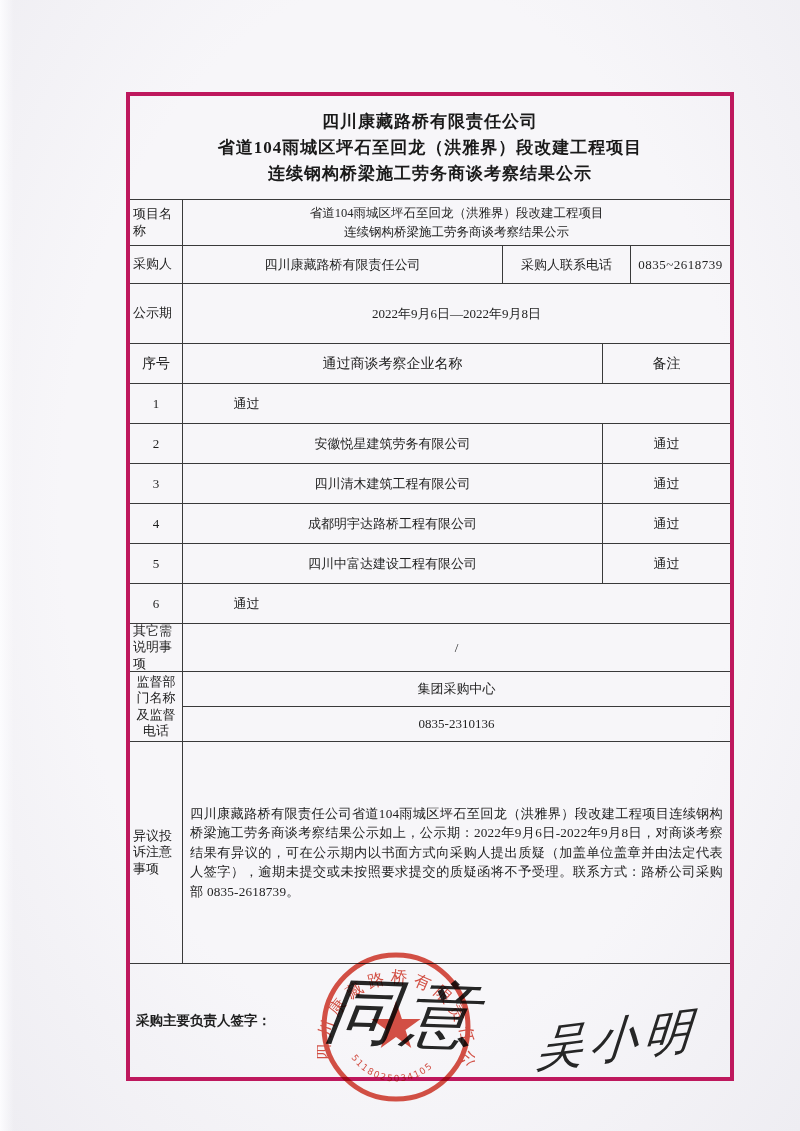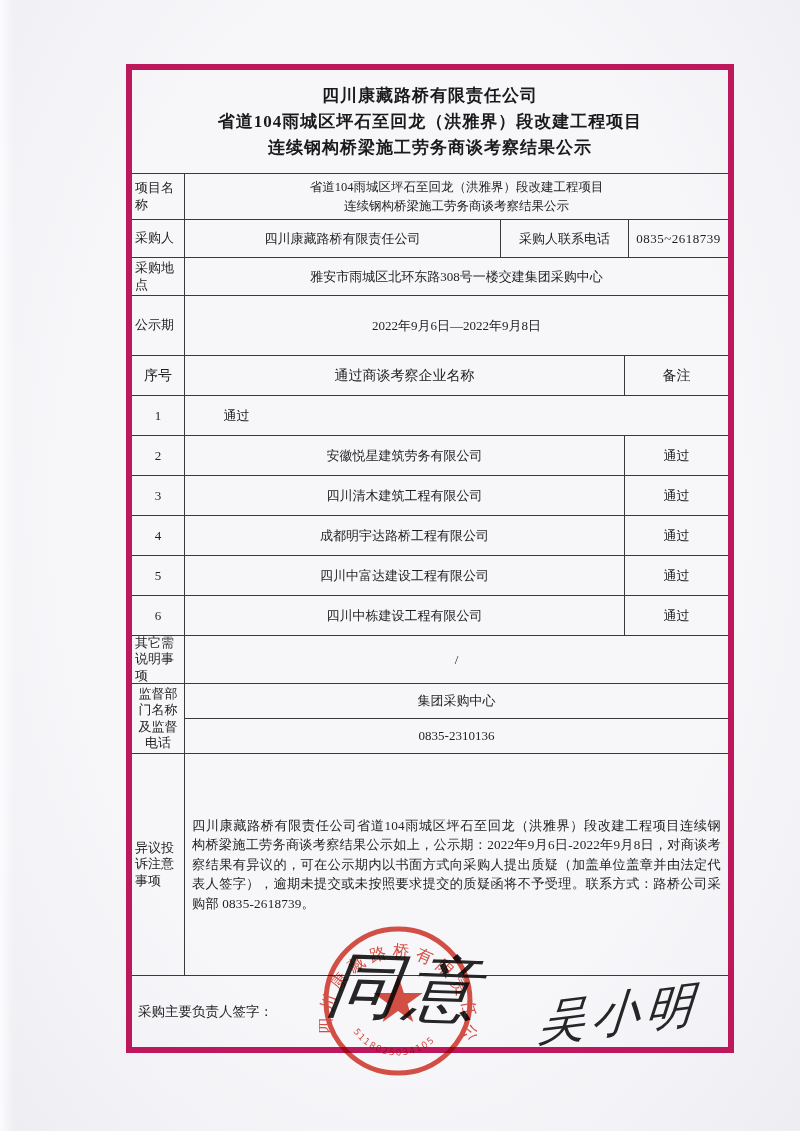--- a/index.html
+++ b/index.html
@@ -6,55 +6,55 @@
   body{
     width:800px;height:1131px;position:relative;overflow:hidden;
     background:
       linear-gradient(90deg,#fcfcfe 0px,rgba(244,243,246,0) 14px),
       radial-gradient(ellipse at 50% 45%, #f7f6f9 60%, #eeedf2 100%);
     background-color:#f4f3f6;
     font-family:"Liberation Serif","DejaVu Serif",serif;
     color:#1e1e1e;
   }
   .sheet{
-    position:absolute;left:126px;top:64px;width:608px;height:989px;
-    border:6px solid #be185d;box-sizing:border-box;
+    position:absolute;left:126px;top:92px;width:608px;height:989px;
+    border:4px solid #be185d;box-sizing:border-box;
     display:flex;flex-direction:column;
   }
   .row{display:flex;flex-direction:row;box-sizing:border-box;border-top:1px solid #3a3a3a;}
   .row:first-child{border-top:none;}
   .cell{box-sizing:border-box;border-left:1px solid #3a3a3a;display:flex;align-items:center;}
   .cell:first-child{border-left:none;}
   .label-cell{width:52px;padding:2px 3px;font-size:13px;line-height:16.5px;text-align:left;}
   .center{justify-content:center;text-align:center;}
   .grow{flex:1;}
   .title-row{height:103px;flex-direction:column;justify-content:center;align-items:center;border-top:none;}
   .title-line{font-size:17px;font-weight:bold;line-height:26px;letter-spacing:1px;text-align:center;color:#1a1a1a;}
   .r-project{height:46px;}
   .project-lines{font-size:12.5px;line-height:19px;}
   .r-purchaser{height:38px;font-size:13px;}
   .phone-label-cell{width:128px;}
   .phone-cell{width:100px;letter-spacing:.5px;}
   .r-location{height:38px;font-size:13px;}
   .r-period{height:60px;font-size:13px;}
   .r-head{height:40px;font-size:14px;}
   .no-cell{width:52px;}
-  .remark-cell{width:104px;}
+  .remark-cell{width:128px;}
   .r-company{height:40px;font-size:13px;}
   .r-other{height:48px;font-size:13px;}
   .r-super{height:70px;font-size:13px;}
   .super-col{display:flex;flex-direction:column;flex:1;border-left:1px solid #3a3a3a;box-sizing:border-box;}
   .super-sub{flex:1;display:flex;align-items:center;justify-content:center;box-sizing:border-box;}
   .super-sub.first{border-bottom:1px solid #3a3a3a;}
   .r-objection{height:222px;font-size:13px;}
   .objection-text{
     flex:1;align-self:center;padding:0 7px;font-size:13.2px;line-height:19.5px;
     text-align:justify;letter-spacing:.2px;
   }
-  .r-sign{flex:1;position:relative;align-items:center;border-top:1px solid #3a3a3a;padding-left:6px;font-size:13.5px;}
+  .r-sign{flex:1;position:relative;align-items:center;border-top:1px solid #3a3a3a;padding-left:6px;font-size:13.5px;font-weight:bold;}
   .overlay{position:absolute;left:-2px;top:-2px;width:608px;height:989px;pointer-events:none;}
   .hand{position:absolute;color:#262626;font-style:italic;font-family:"DejaVu Serif","Liberation Serif",serif;}
   .hand-approval{left:198px;top:872px;font-size:72px;letter-spacing:6px;transform:rotate(2deg) skewX(-6deg);font-weight:400;}
   .hand-name{left:408px;top:914px;font-size:48px;letter-spacing:6px;transform:rotate(-7deg) skewX(-12deg);font-weight:400;}
   .seal{position:absolute;left:189px;top:854px;width:158px;height:158px;mix-blend-mode:multiply;opacity:.88;}
 </style>
 </head>
 <body>
 
 <div class="sheet">
@@ -75,24 +75,20 @@
     </div>
   </div>
 
   <div class="row r-purchaser">
     <div class="cell label-cell">采购人</div>
     <div class="cell grow center">四川康藏路桥有限责任公司</div>
     <div class="cell phone-label-cell center">采购人联系电话</div>
     <div class="cell phone-cell center">0835~2618739</div>
   </div>
 
-  <div class="row r-location">
-    <div class="cell label-cell">采购地点</div>
-    <div class="cell grow center">雅安市雨城区北环东路308号一楼交建集团采购中心</div>
-  </div>
 
   <div class="row r-period">
     <div class="cell label-cell">公示期</div>
     <div class="cell grow center">2022年9月6日—2022年9月8日</div>
   </div>
 
   <div class="row r-head">
     <div class="cell no-cell center">序号</div>
     <div class="cell grow center">通过商谈考察企业名称</div>
     <div class="cell remark-cell center">备注</div>
@@ -117,21 +113,20 @@
     <div class="cell grow center">成都明宇达路桥工程有限公司</div>
     <div class="cell remark-cell center">通过</div>
   </div>
   <div class="row r-company">
     <div class="cell no-cell center">5</div>
     <div class="cell grow center">四川中富达建设工程有限公司</div>
     <div class="cell remark-cell center">通过</div>
   </div>
   <div class="row r-company">
     <div class="cell no-cell center">6</div>
-    <div class="cell grow center">四川中栋建设工程有限公司</div>
     <div class="cell remark-cell center">通过</div>
   </div>
 
   <div class="row r-other">
     <div class="cell label-cell">其它需说明事项</div>
     <div class="cell grow center">/</div>
   </div>
 
   <div class="row r-super">
     <div class="cell label-cell center">监督部门名称及监督电话</div>

